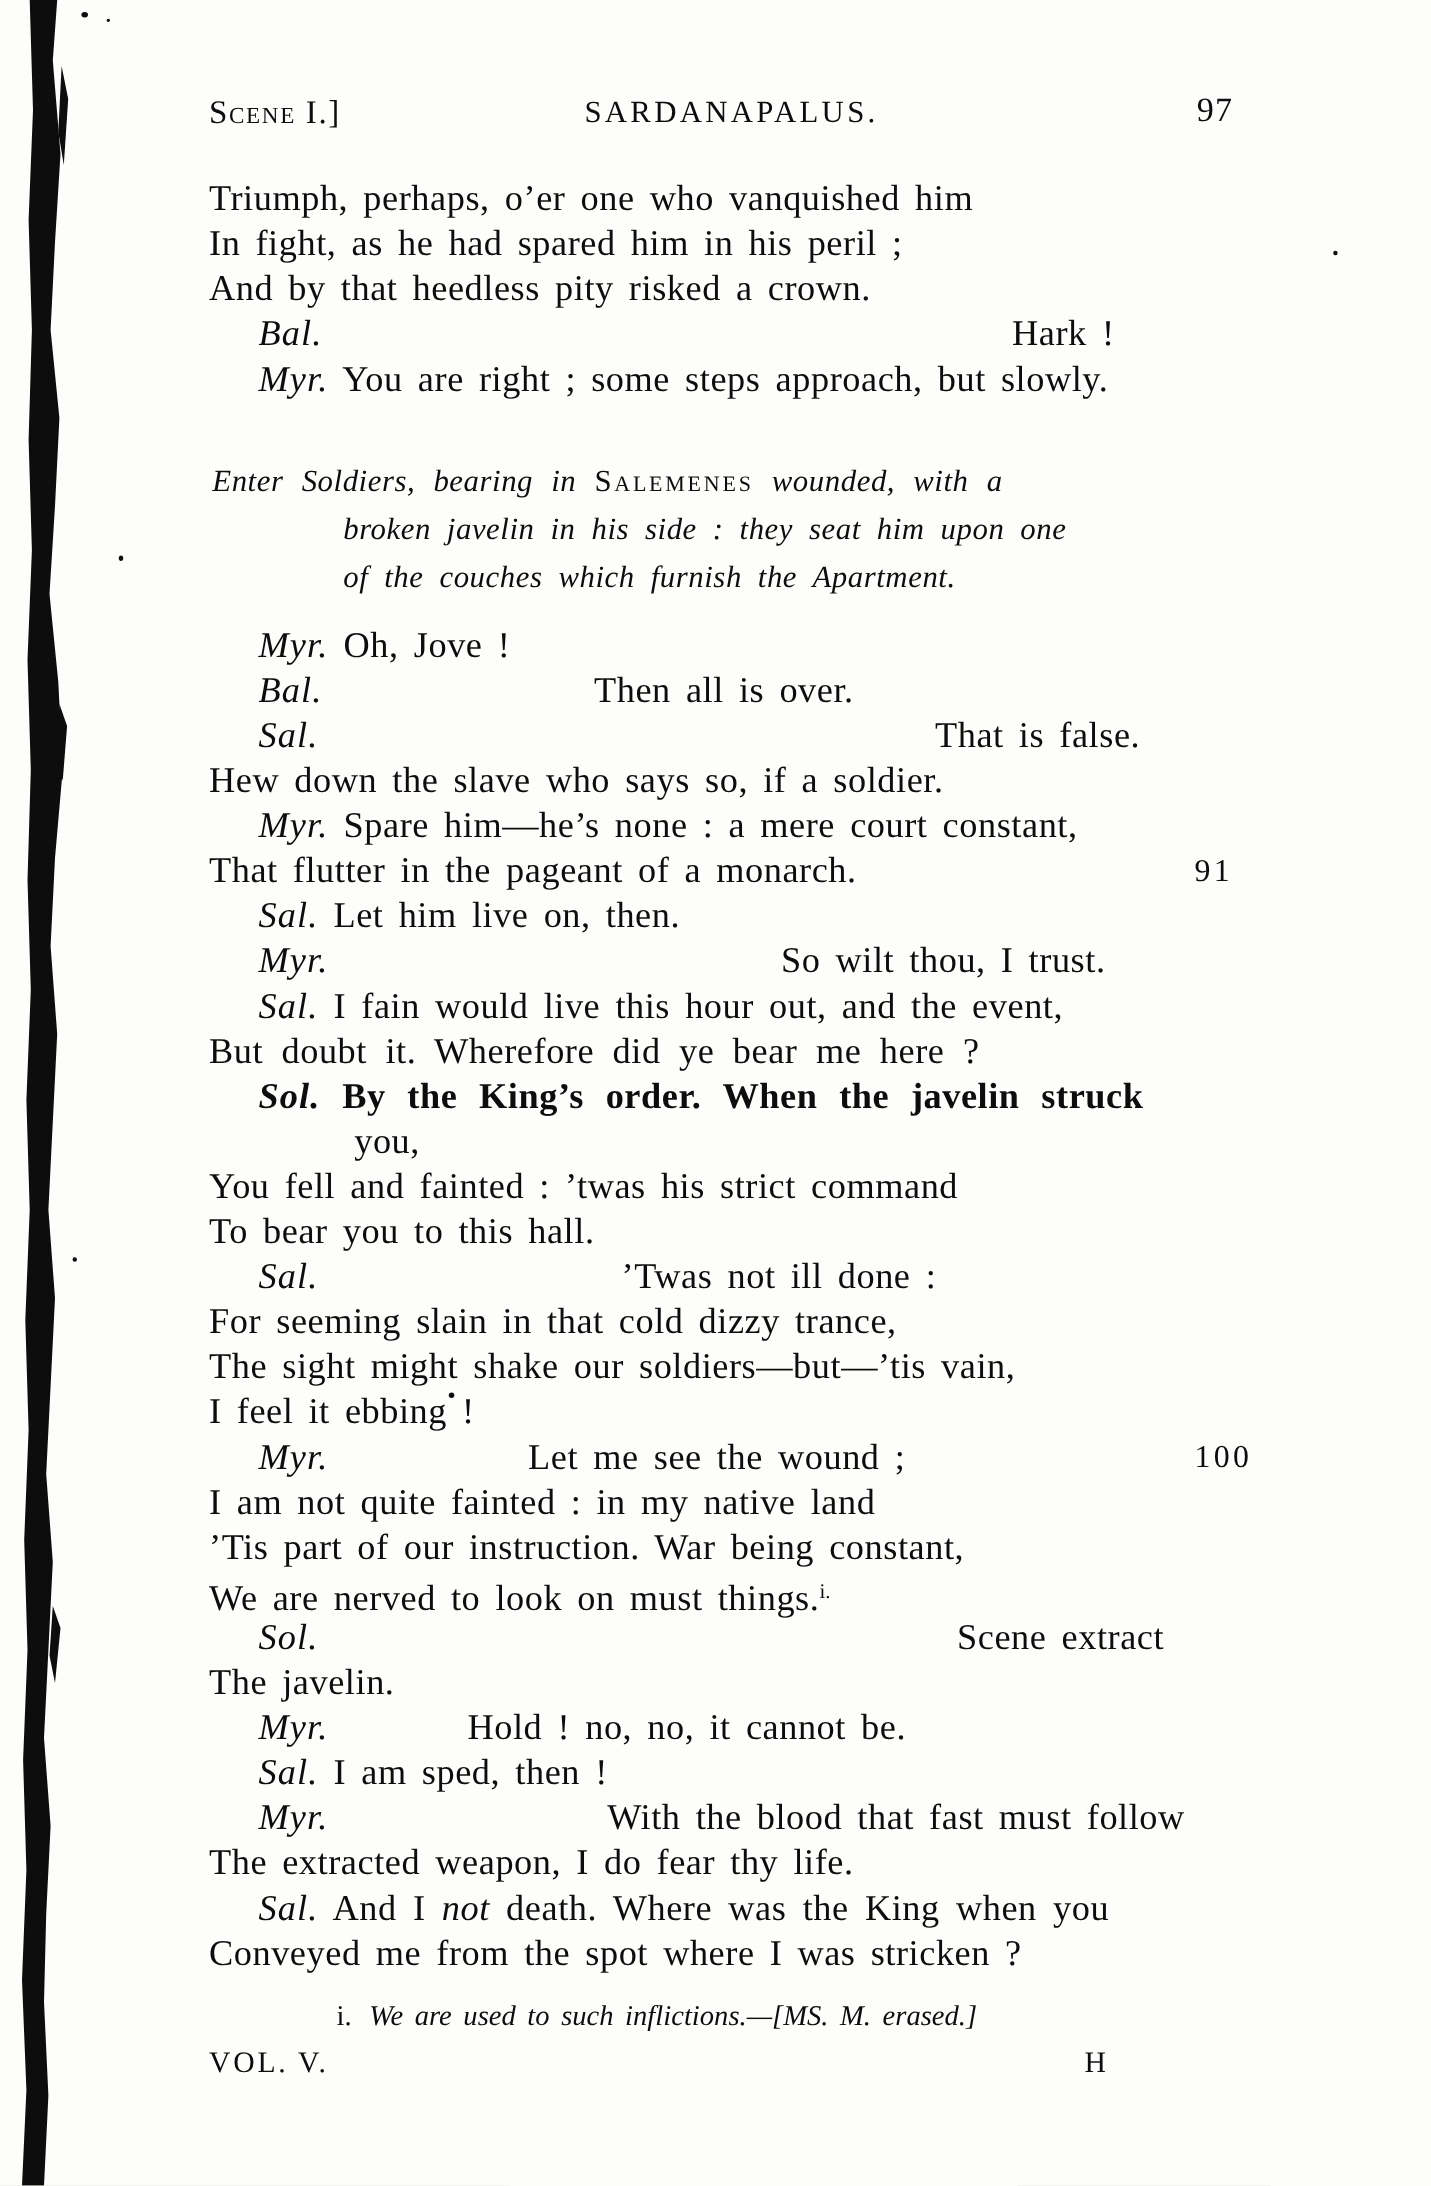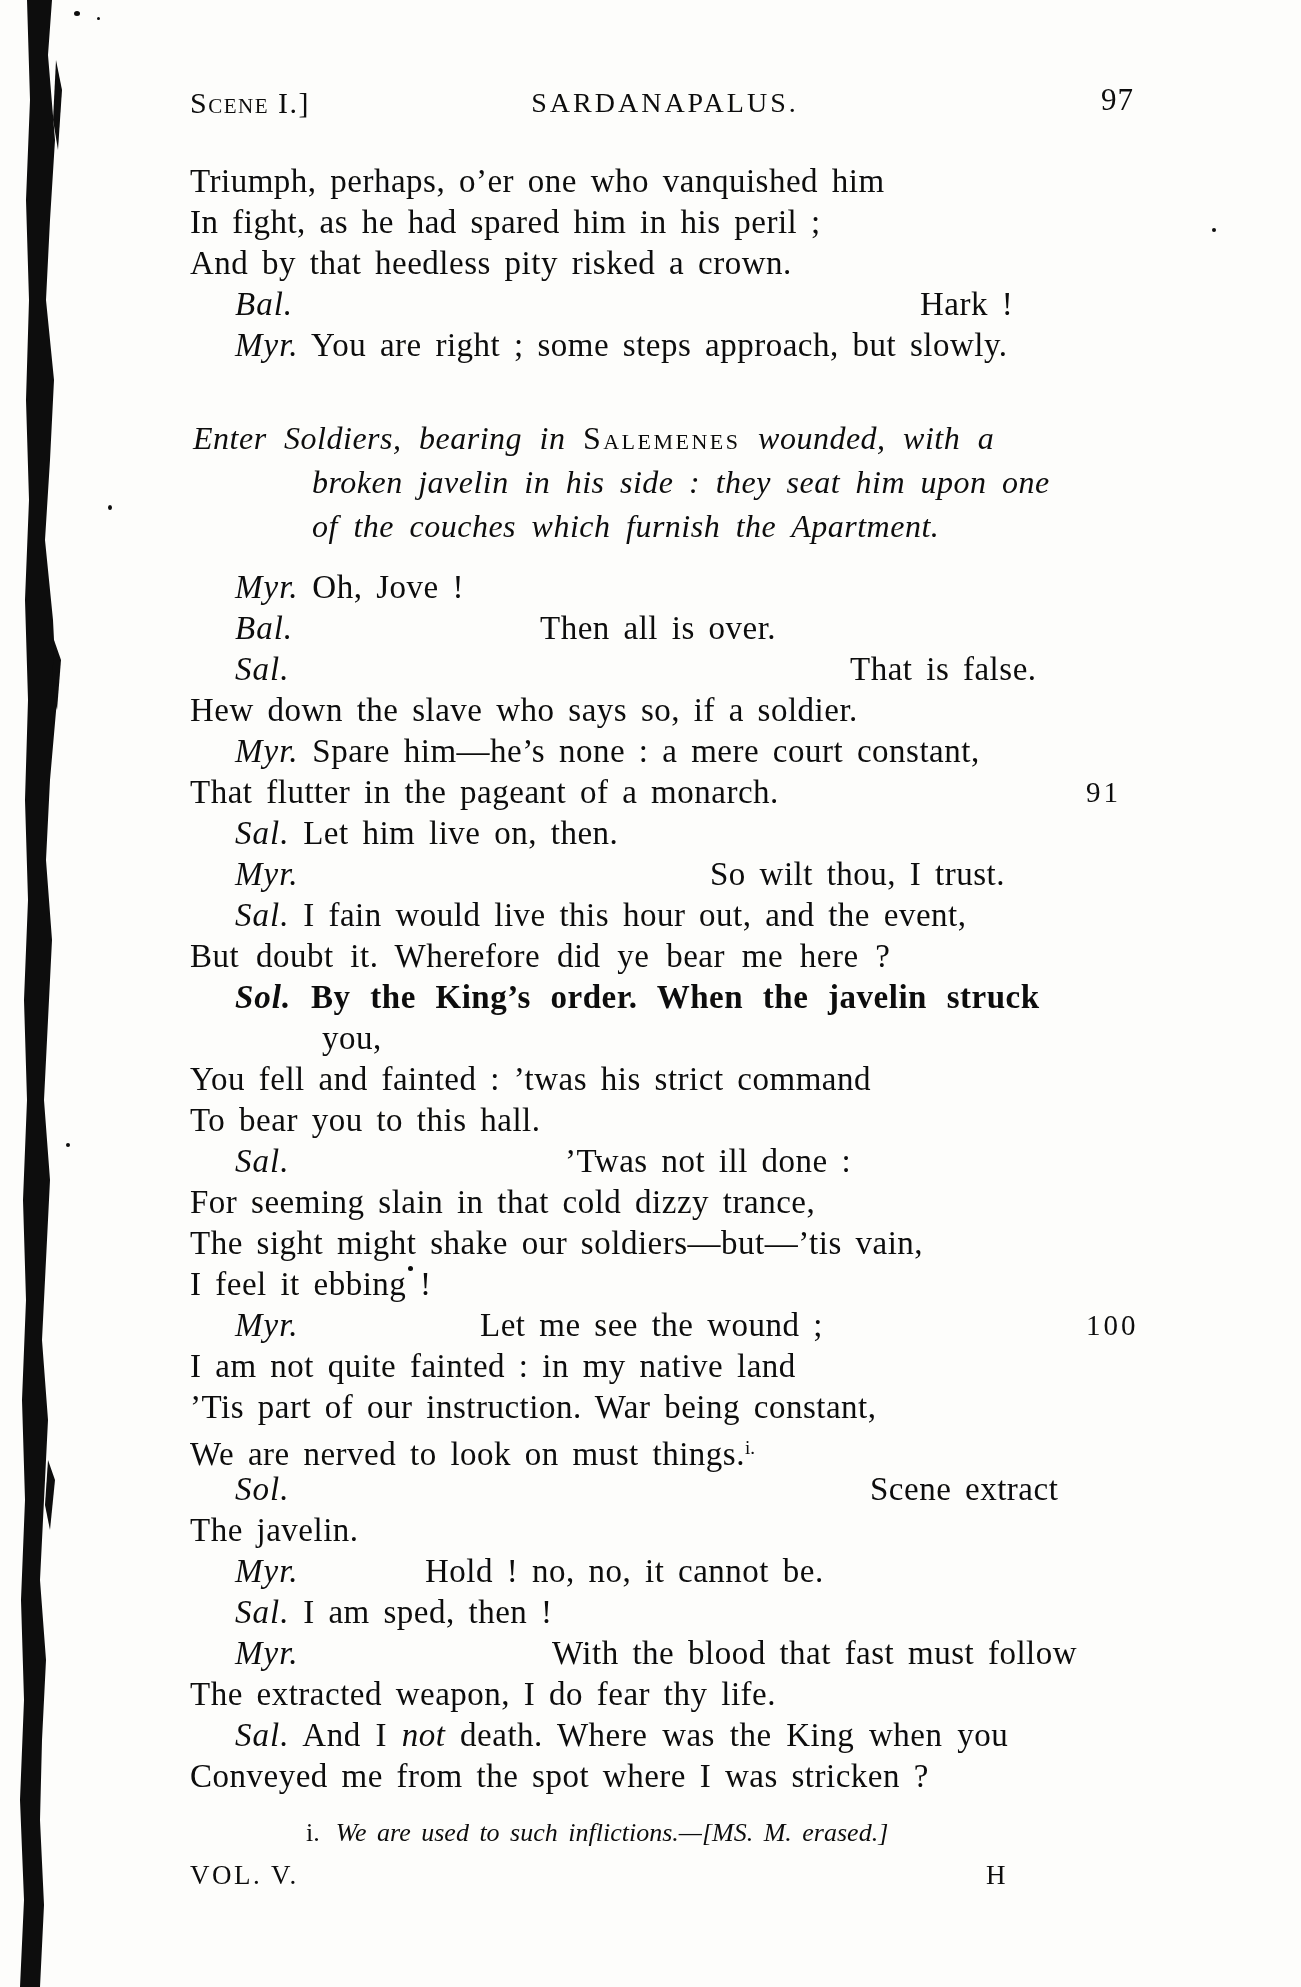--- a/index.html
+++ b/index.html
@@ -9,25 +9,25 @@
     font-family:"Liberation Serif","DejaVu Serif",serif;
   }
   
   .gutter{position:absolute;left:0;top:0;width:80px;height:1987px;pointer-events:none;}
   .speck{position:absolute;background:#0d0d0d;border-radius:50%;}
 
   
   .header{position:absolute;left:190px;top:82px;width:950px;height:44px;}
   .scene-label{position:absolute;left:0;top:4px;font-variant:small-caps;font-size:30px;letter-spacing:1.5px;}
   .running-title{position:absolute;left:0;right:0;top:5px;text-align:center;font-size:28px;letter-spacing:3px;}
-  .page-number{position:absolute;right:6px;top:0;font-size:31px;letter-spacing:1px;}
+  .page-number{position:absolute;right:19px;top:0;font-size:31px;letter-spacing:1px;}
 
   
   .line{position:absolute;white-space:nowrap;font-size:33px;line-height:36px;letter-spacing:0.5px;word-spacing:5px;}
-  .line.stage{font-size:32px;}
+  .line.stage{font-size:28px;}
   .s-sp{font-style:italic;letter-spacing:1px;}
   .s-it{font-style:italic;}
   .s-rm{font-style:normal;}
   .s-sc{font-style:normal;font-variant:small-caps;letter-spacing:2.5px;}
   .s-sup{font-size:19px;vertical-align:11px;letter-spacing:0;}
   .lineno{position:absolute;font-size:29px;letter-spacing:3px;}
 
   
   .footnote{position:absolute;left:306px;top:1818px;font-size:26px;word-spacing:4px;}
   .fn-marker{font-style:normal;margin-right:16px;}

